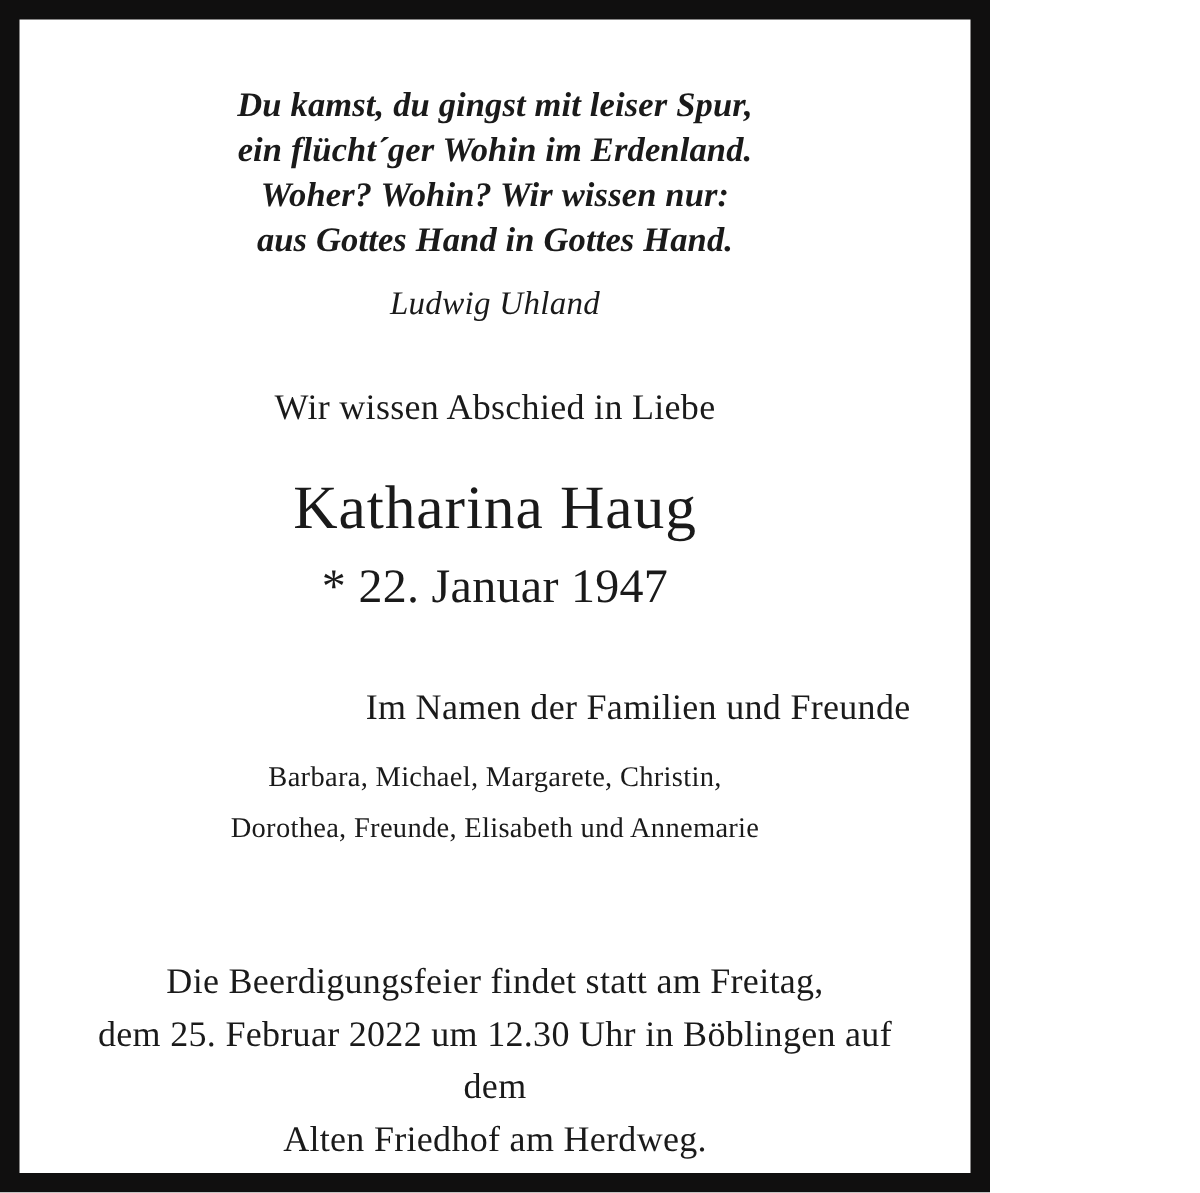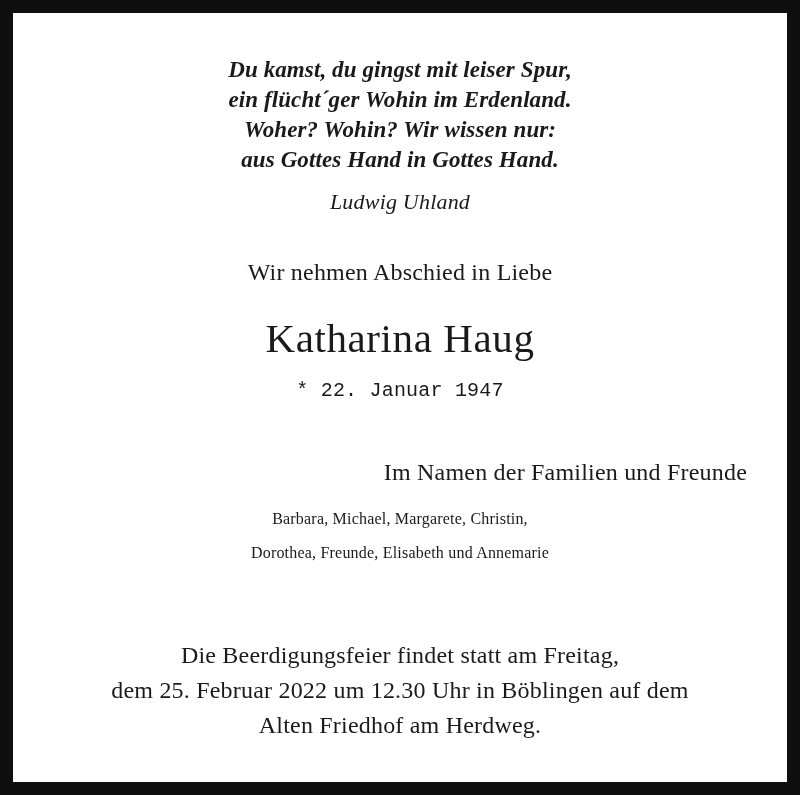--- a/index.html
+++ b/index.html
@@ -8,21 +8,21 @@
     background: #ffffff;
   }
   body {
     width: 800px;
     height: 795px;
     font-family: "Liberation Serif", serif;
     color: #1a1a1a;
   }
   .obituary-card {
     box-sizing: border-box;
-    width: 800px;
+    width: 660px;
     height: 795px;
     border: 13px solid #100f0f;
     background: #ffffff;
     padding: 26px 40px 20px 40px;
     display: block;
     text-align: center;
   }
   .poem {
     margin-top: 16px;
     text-align: center;
@@ -49,36 +49,35 @@
   .deceased-name {
     font-size: 41px;
     font-weight: normal;
     margin-top: 28px;
     letter-spacing: 0.6px;
   }
   .dates {
     margin-top: 12px;
   }
   .date-line {
-    font-size: 20px;
+    font-size: 32px;
     line-height: 33px;
     letter-spacing: 0.2px;
-    font-family: Liberation Mono, monospace;
   }
   .family-intro {
     font-size: 24px;
     margin-top: 52px;
     letter-spacing: 0.2px;
     text-align: right;
   }
   .family-names {
     margin-top: 16px;
   }
   .family-line {
-    font-size: 16px;
+    font-size: 19px;
     line-height: 34px;
     letter-spacing: 0.2px;
   }
   .ceremony {
     margin-top: 68px;
   }
   .ceremony-line {
     font-size: 24px;
     line-height: 35px;
     letter-spacing: 0.2px;
@@ -90,21 +89,21 @@
 <div class="obituary-card">
 
   <div class="poem">
     <div class="poem-line">Du kamst, du gingst mit leiser Spur,</div>
     <div class="poem-line">ein flücht´ger Wohin im Erdenland.</div>
     <div class="poem-line">Woher? Wohin? Wir wissen nur:</div>
     <div class="poem-line">aus Gottes Hand in Gottes Hand.</div>
     <div class="poem-author">Ludwig Uhland</div>
   </div>
 
-  <div class="farewell">Wir nehmen Abschied in Liebe</div>
+  <div class="farewell">Wir wissen Abschied in Liebe</div>
 
   <div class="deceased-name">Katharina Haug</div>
 
   <div class="dates">
     <div class="date-line">* 22. Januar 1947</div>
   </div>
 
   <div class="family-intro">Im Namen der Familien und Freunde</div>
 
   <div class="family-names">

